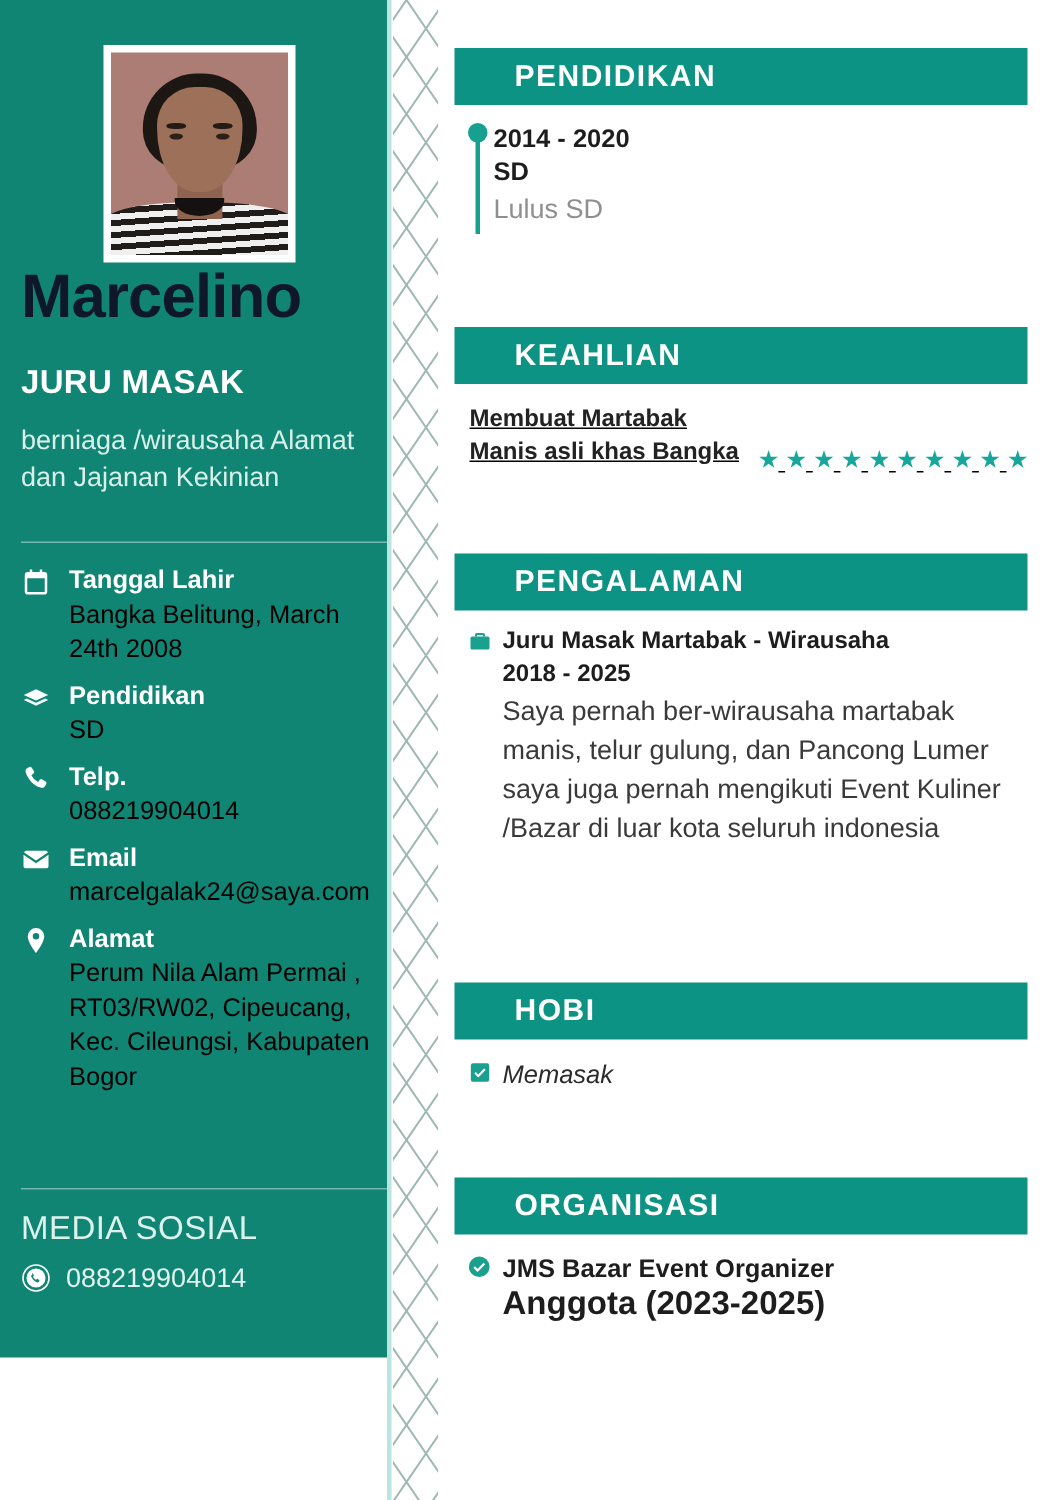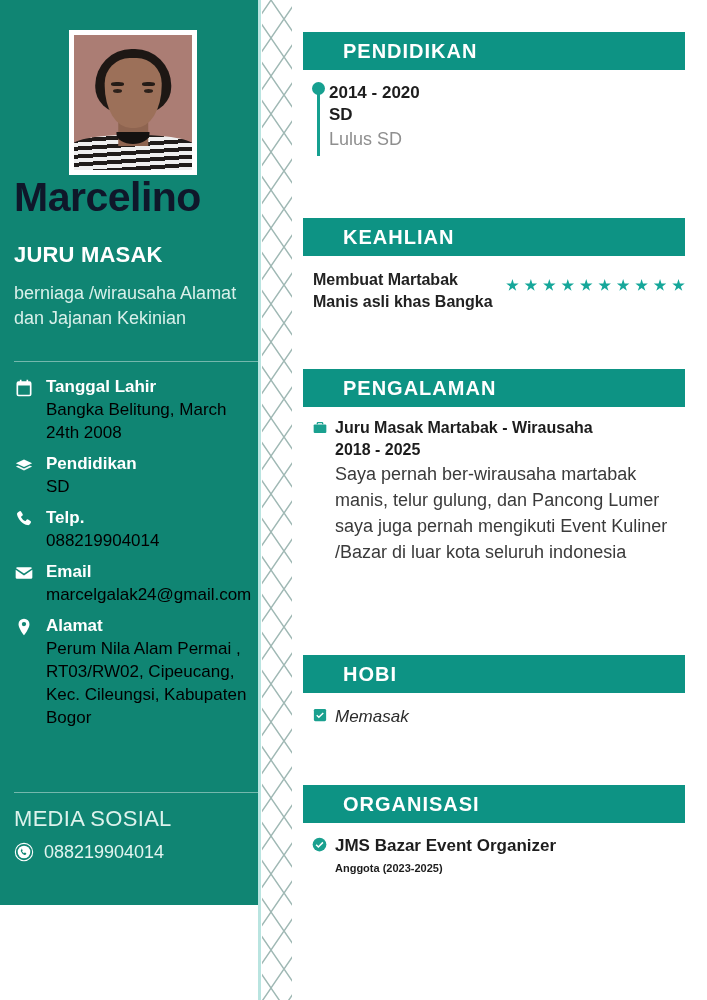--- a/index.html
+++ b/index.html
@@ -306,22 +306,23 @@
     color: #8f8f8f;
     font-size: 18px;
     line-height: 26px;
   }
 
   
   .skill-row {
     position: relative;
     padding: 13px 0 0 10px;
     display: flex;
-    align-items: flex-start;
+    align-items: flex-end;
     justify-content: space-between;
+    text-decoration: underline;
   }
   .skill-name {
     color: #222222;
     font-size: 16px;
     font-weight: bold;
     line-height: 22px;
     max-width: 215px;
   }
   .skill-stars {
     margin-top: 10px;
@@ -361,21 +362,21 @@
 
   
   .hobby-body { position: relative; padding: 12px 0 0 32px; font-style: italic; }
   .hobby-icon { position: absolute; left: 10px; top: 15px; width: 14px; height: 14px; }
   .hobby-text { color: #2b2b2b; font-size: 17px; line-height: 24px; }
 
   
   .org-body { position: relative; padding: 11px 0 0 32px; }
   .org-icon { position: absolute; left: 9px; top: 14px; width: 15px; height: 15px; }
   .org-name { color: #1d1d1d; font-size: 17px; font-weight: bold; line-height: 23px; }
-  .org-role { color: #1d1d1d; font-size: 11px; font-weight: bold; line-height: 23px; }
+  .org-role { color: #1d1d1d; font-size: 22px; font-weight: bold; line-height: 23px; }
 </style>
 </head>
 <body>
 
 <div id="cv-page">
 
   <div id="sidebar">
 
     <div class="photo-wrap">
       <div class="photo-inner">
@@ -434,21 +435,21 @@
       </div>
 
       <div class="contact-item">
         <span class="contact-icon">
           <svg width="20" height="20" viewBox="0 0 24 24" fill="#ffffff">
             <path d="M2.5 6.3 12 12.7l9.5-6.4A1.6 1.6 0 0 0 20 5H4a1.6 1.6 0 0 0-1.5 1.3z"></path>
             <path d="M22 8.2 12 14.9 2 8.2v9.2A1.6 1.6 0 0 0 3.6 19h16.8a1.6 1.6 0 0 0 1.6-1.6V8.2z"></path>
           </svg>
         </span>
         <div class="contact-label">Email</div>
-        <div class="contact-value">marcelgalak24@gmail.com</div>
+        <div class="contact-value">marcelgalak24@saya.com</div>
       </div>
 
       <div class="contact-item">
         <span class="contact-icon">
           <svg width="20" height="20" viewBox="0 0 24 24" fill="#ffffff">
             <path d="M12 2a6.6 6.6 0 0 0-6.6 6.6C5.4 13.6 12 22 12 22s6.6-8.4 6.6-13.4A6.6 6.6 0 0 0 12 2zm0 9.1a2.6 2.6 0 1 1 0-5.2 2.6 2.6 0 0 1 0 5.2z"></path>
           </svg>
         </span>
         <div class="contact-label">Alamat</div>
         <div class="contact-value">Perum Nila Alam Permai , RT03/RW02, Cipeucang, Kec. Cileungsi, Kabupaten Bogor</div>

